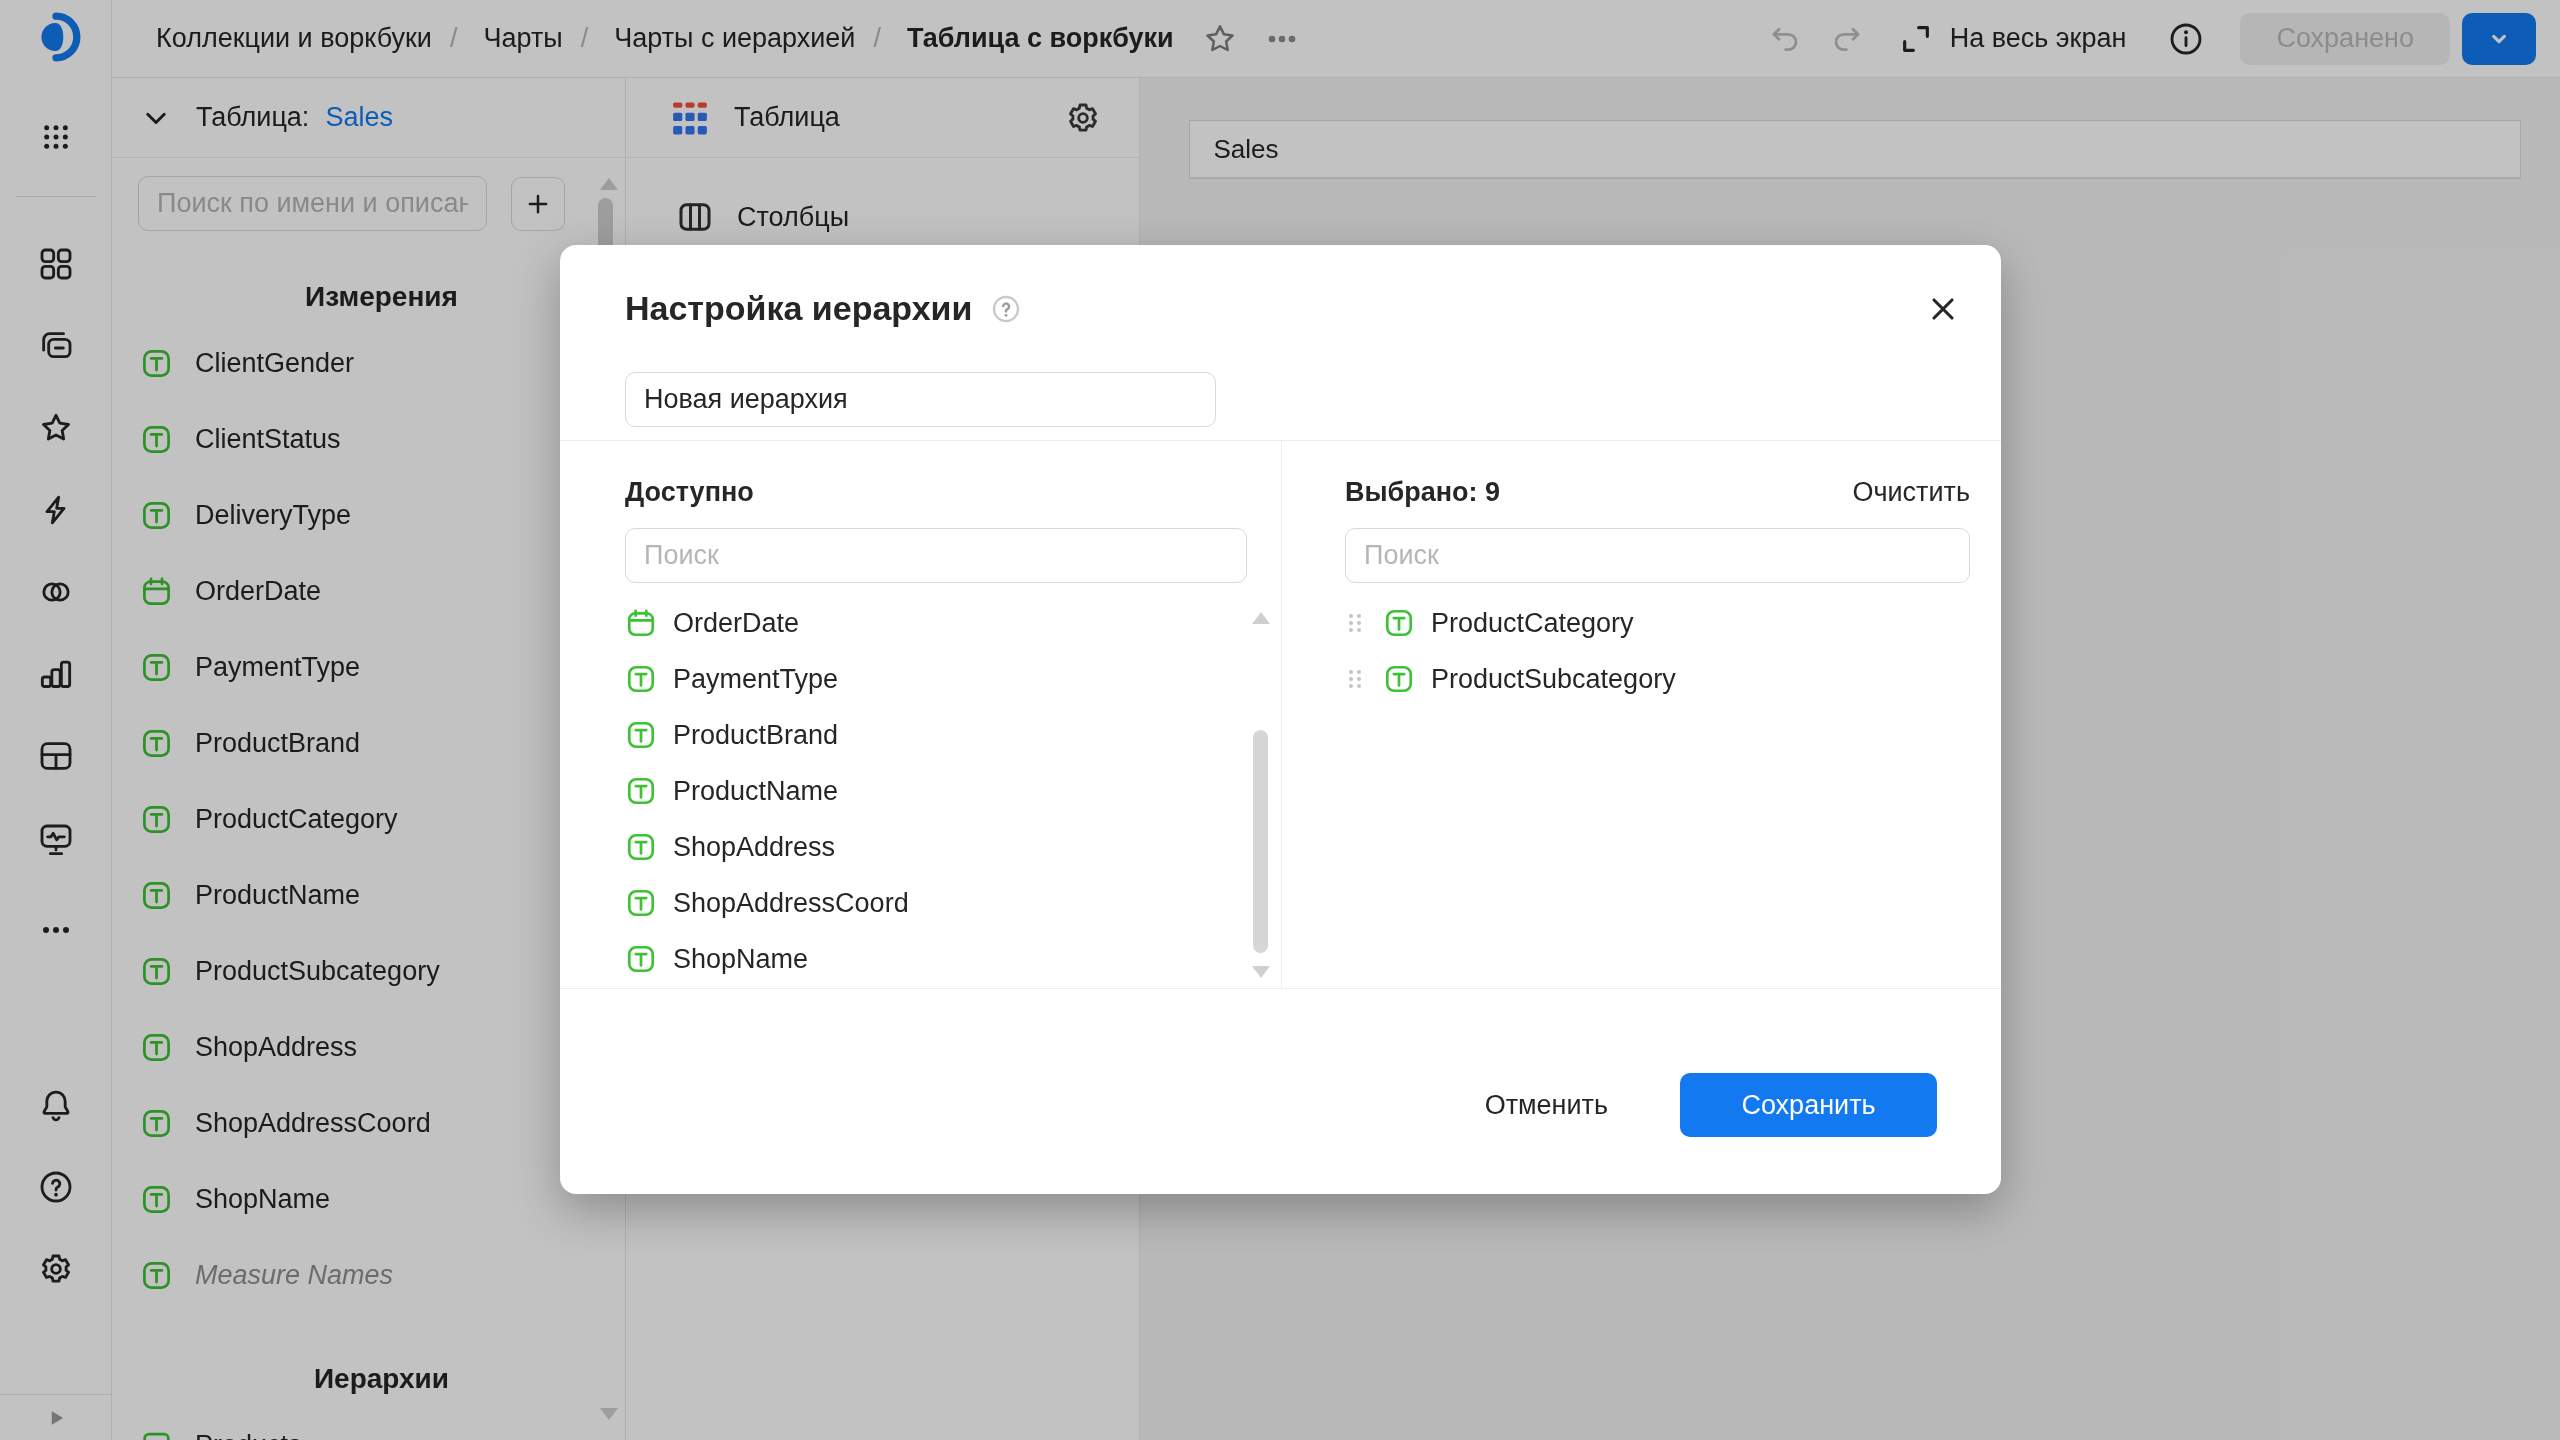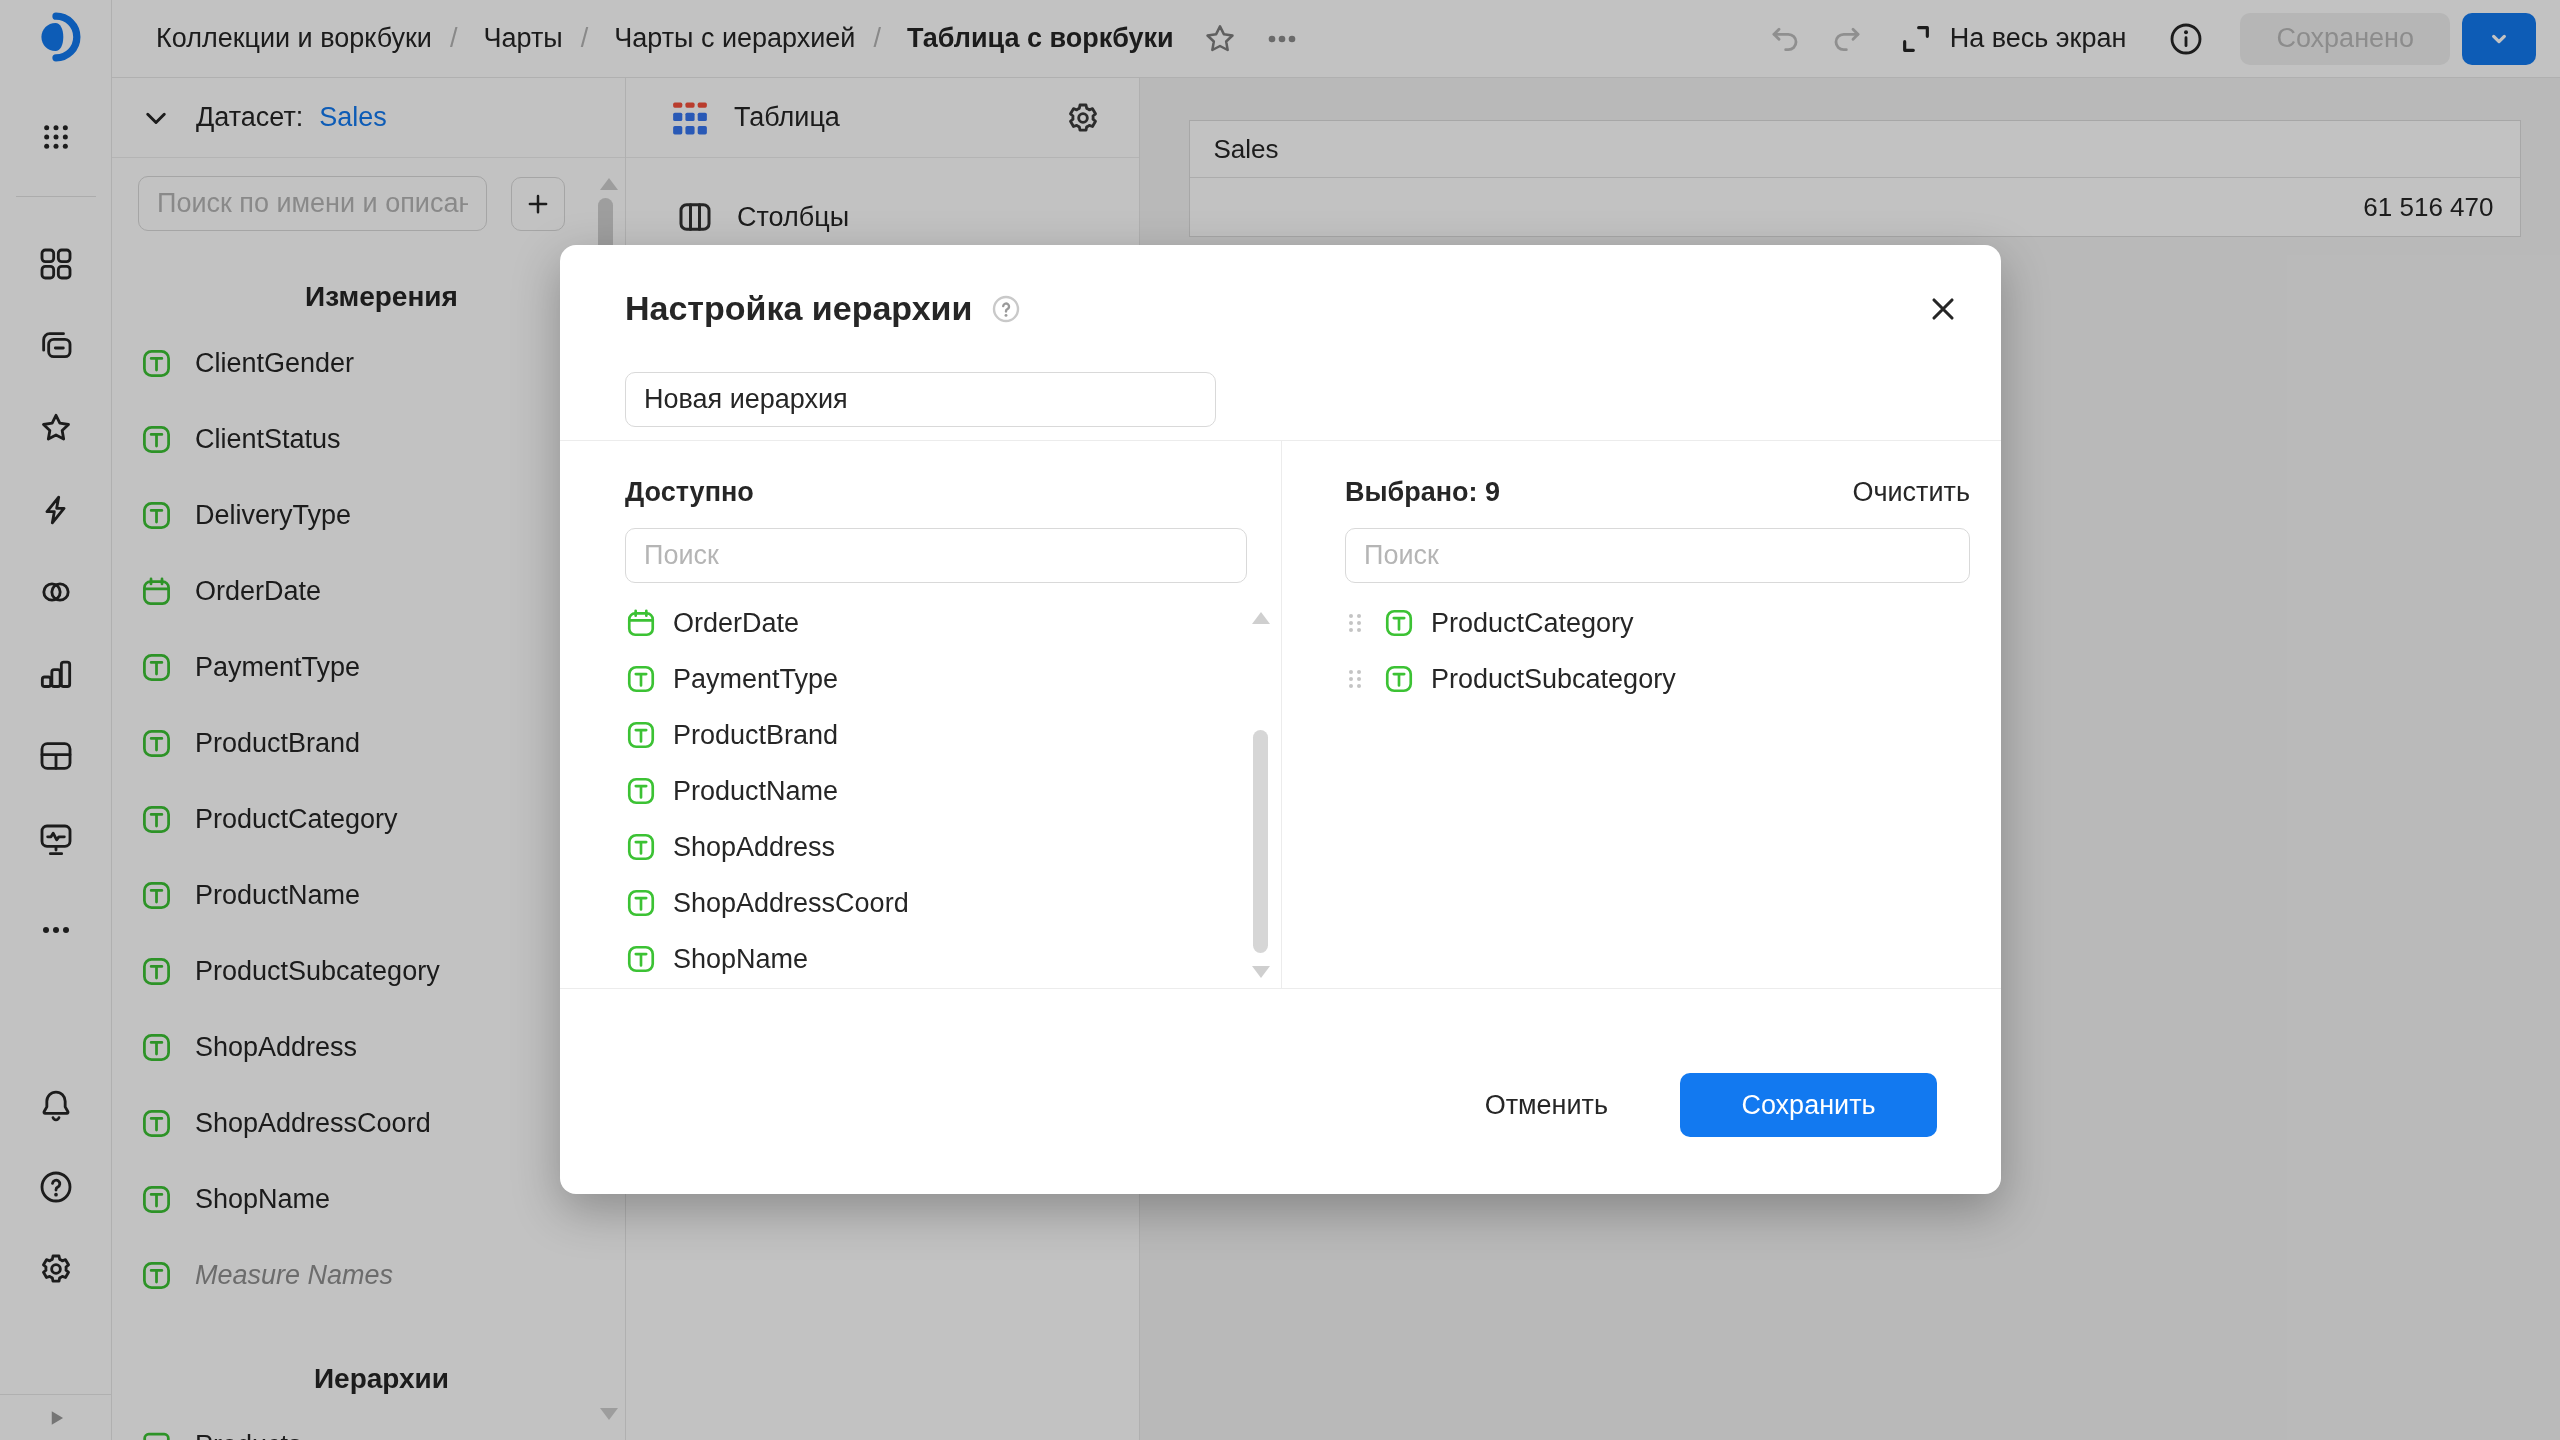--- a/index.html
+++ b/index.html
@@ -287,21 +287,21 @@
     </div>
   </header>
 
   <section class="dataset-panel">
     <div class="ds-header">
       <span class="chev">
         <svg viewBox="0 0 24 24">
             <path d="M6.5 9.5 12 15l5.5-5.5"></path>
           </svg>
       </span>
-      <span class="ds-title">Датасет:</span>
+      <span class="ds-title">Таблица:</span>
       <span class="ds-link">Sales</span>
     </div>
     <div class="ds-search">
       <input class="search" placeholder="Поиск по имени и описанию" style="">
       <button class="add-btn">
         <svg viewBox="0 0 24 24">
             <path d="M12 5.5v13M5.5 12h13"></path>
           </svg>
       </button>
     </div>
@@ -471,21 +471,20 @@
           <rect x="3.6" y="4.6" width="16.8" height="14.8" rx="3.4"></rect>
           <path d="M9.3 4.6v14.8M14.7 4.6v14.8"></path>
         </svg>
       <span class="lbl">Столбцы</span>
     </div>
   </section>
 
   <section class="preview">
     <div class="pv-table">
       <div class="pv-head">Sales</div>
-      <div class="pv-cell">61 516 470</div>
     </div>
   </section>
 
   <div class="overlay"></div>
 
   <div class="modal">
     <div class="m-title">
       <span>Настройка иерархии</span>
       <span class="m-help">
         <svg viewBox="0 0 24 24">

